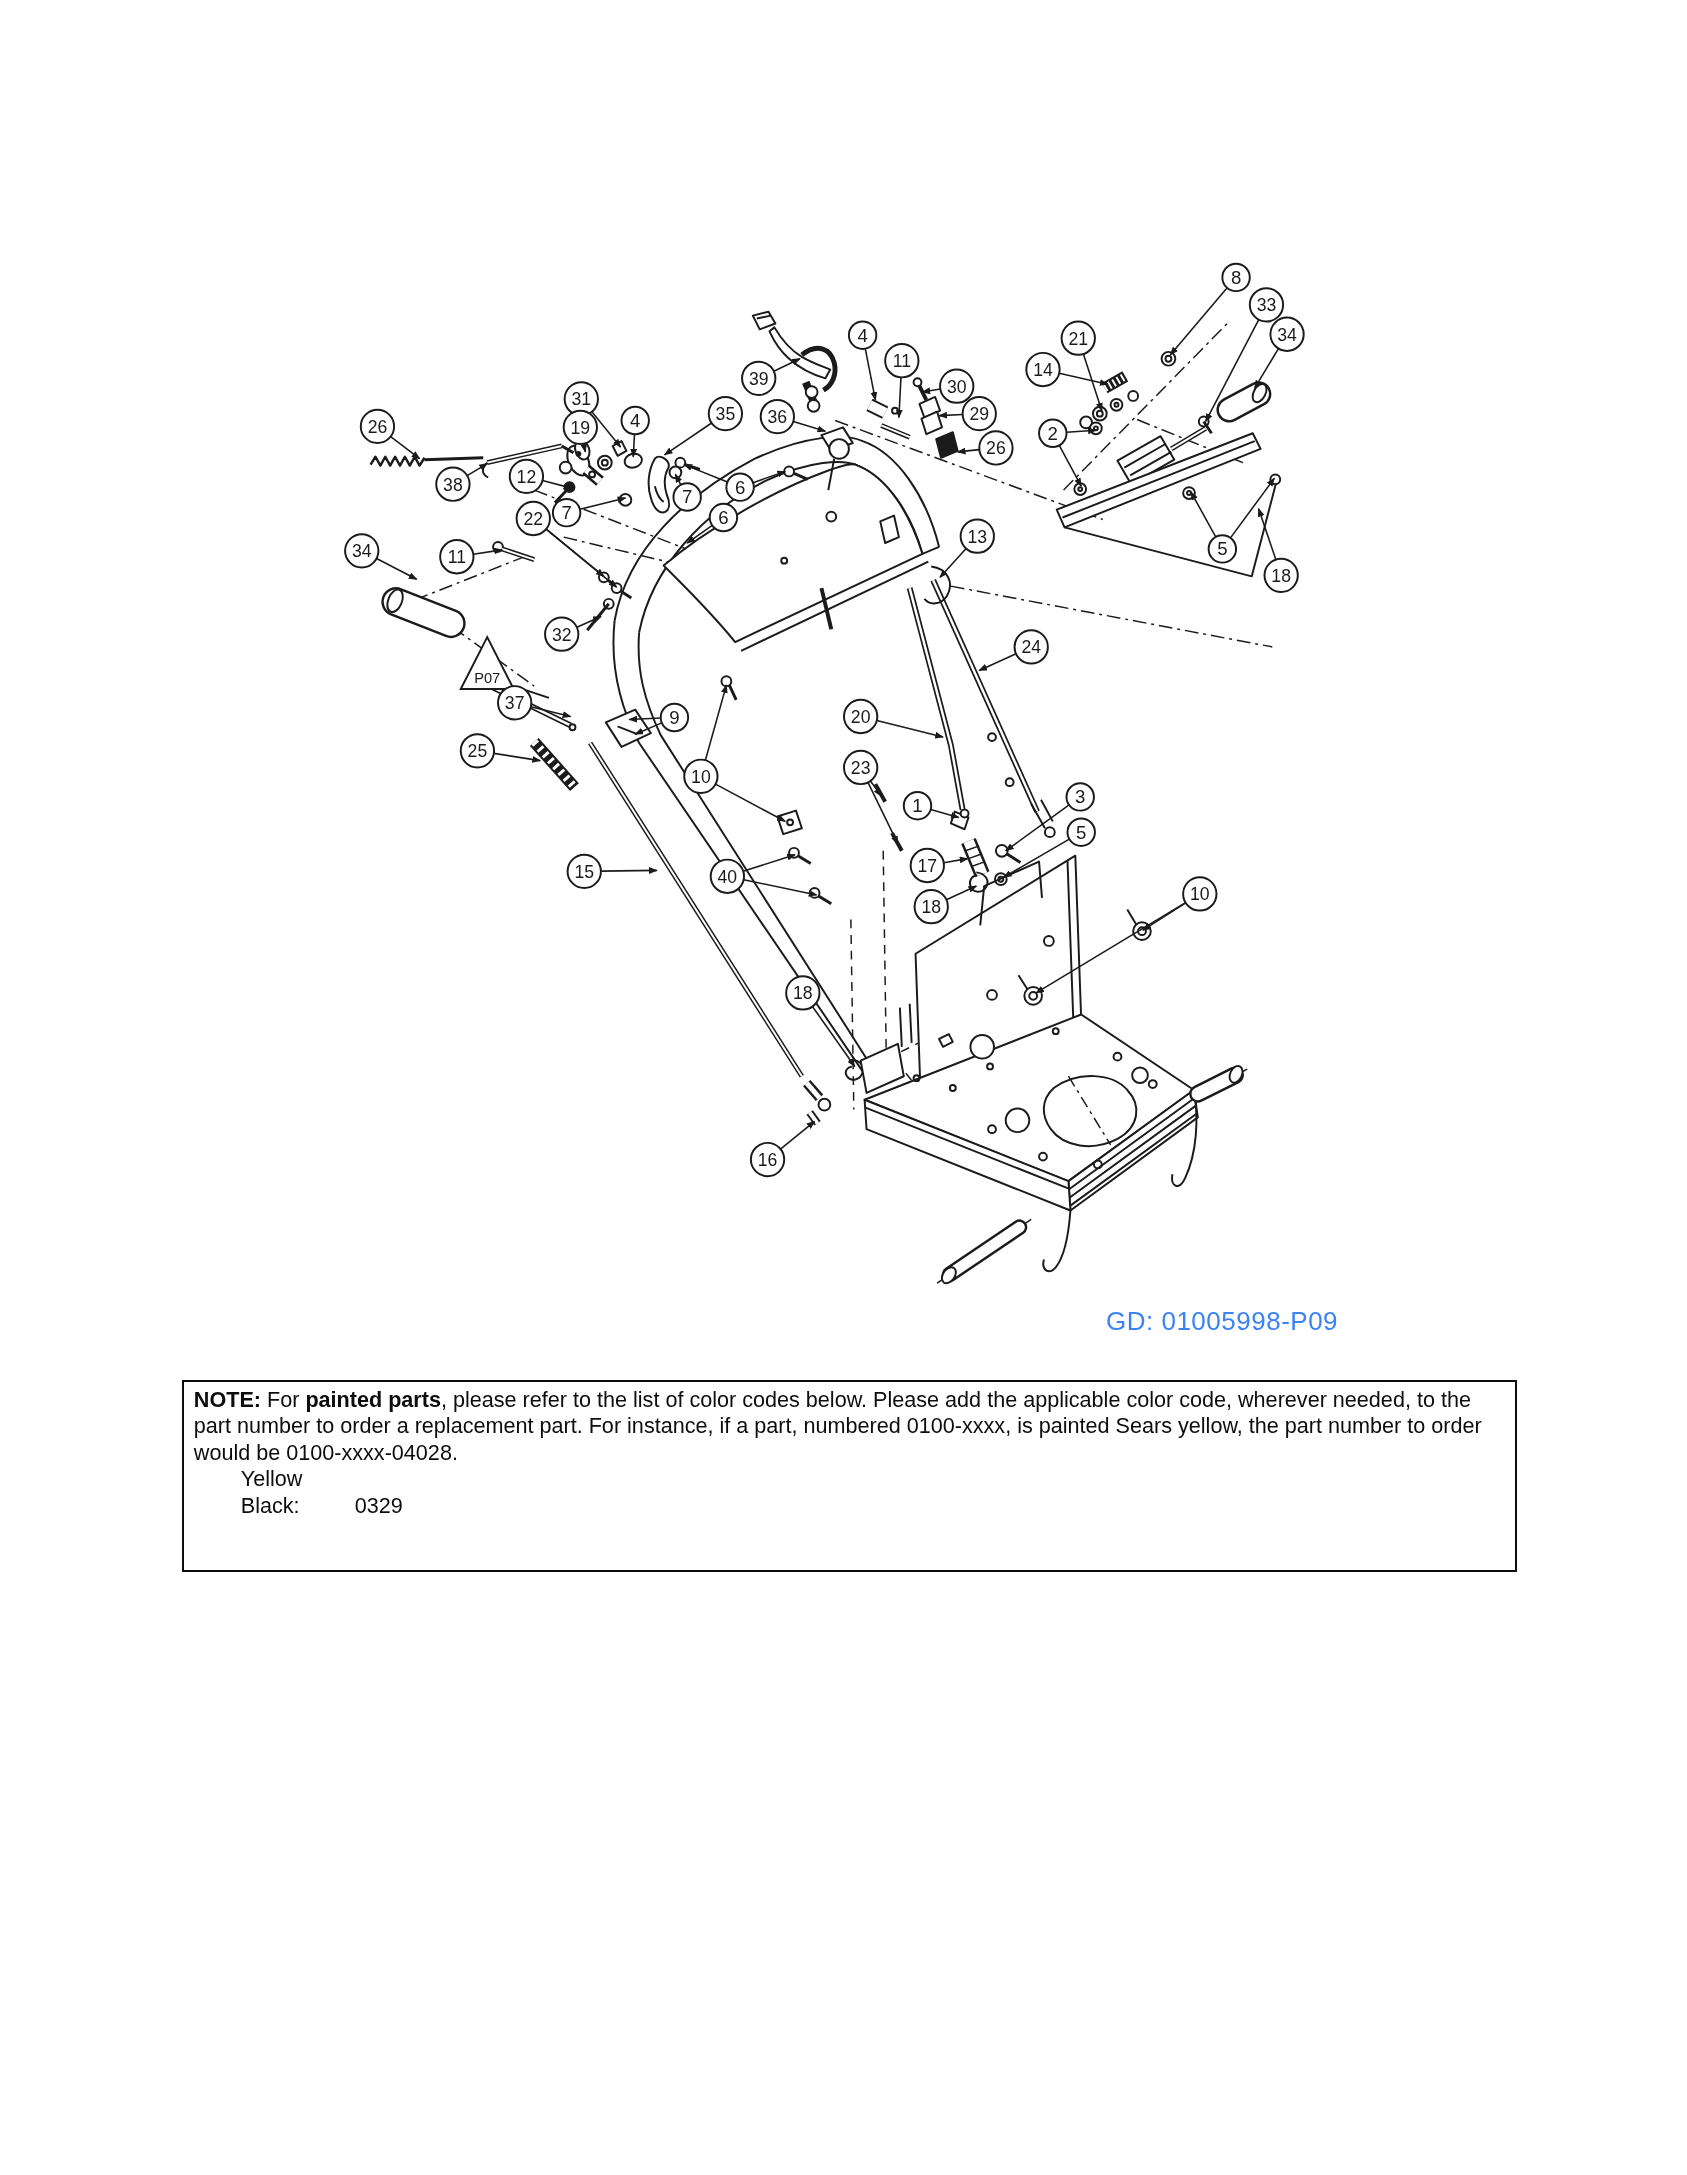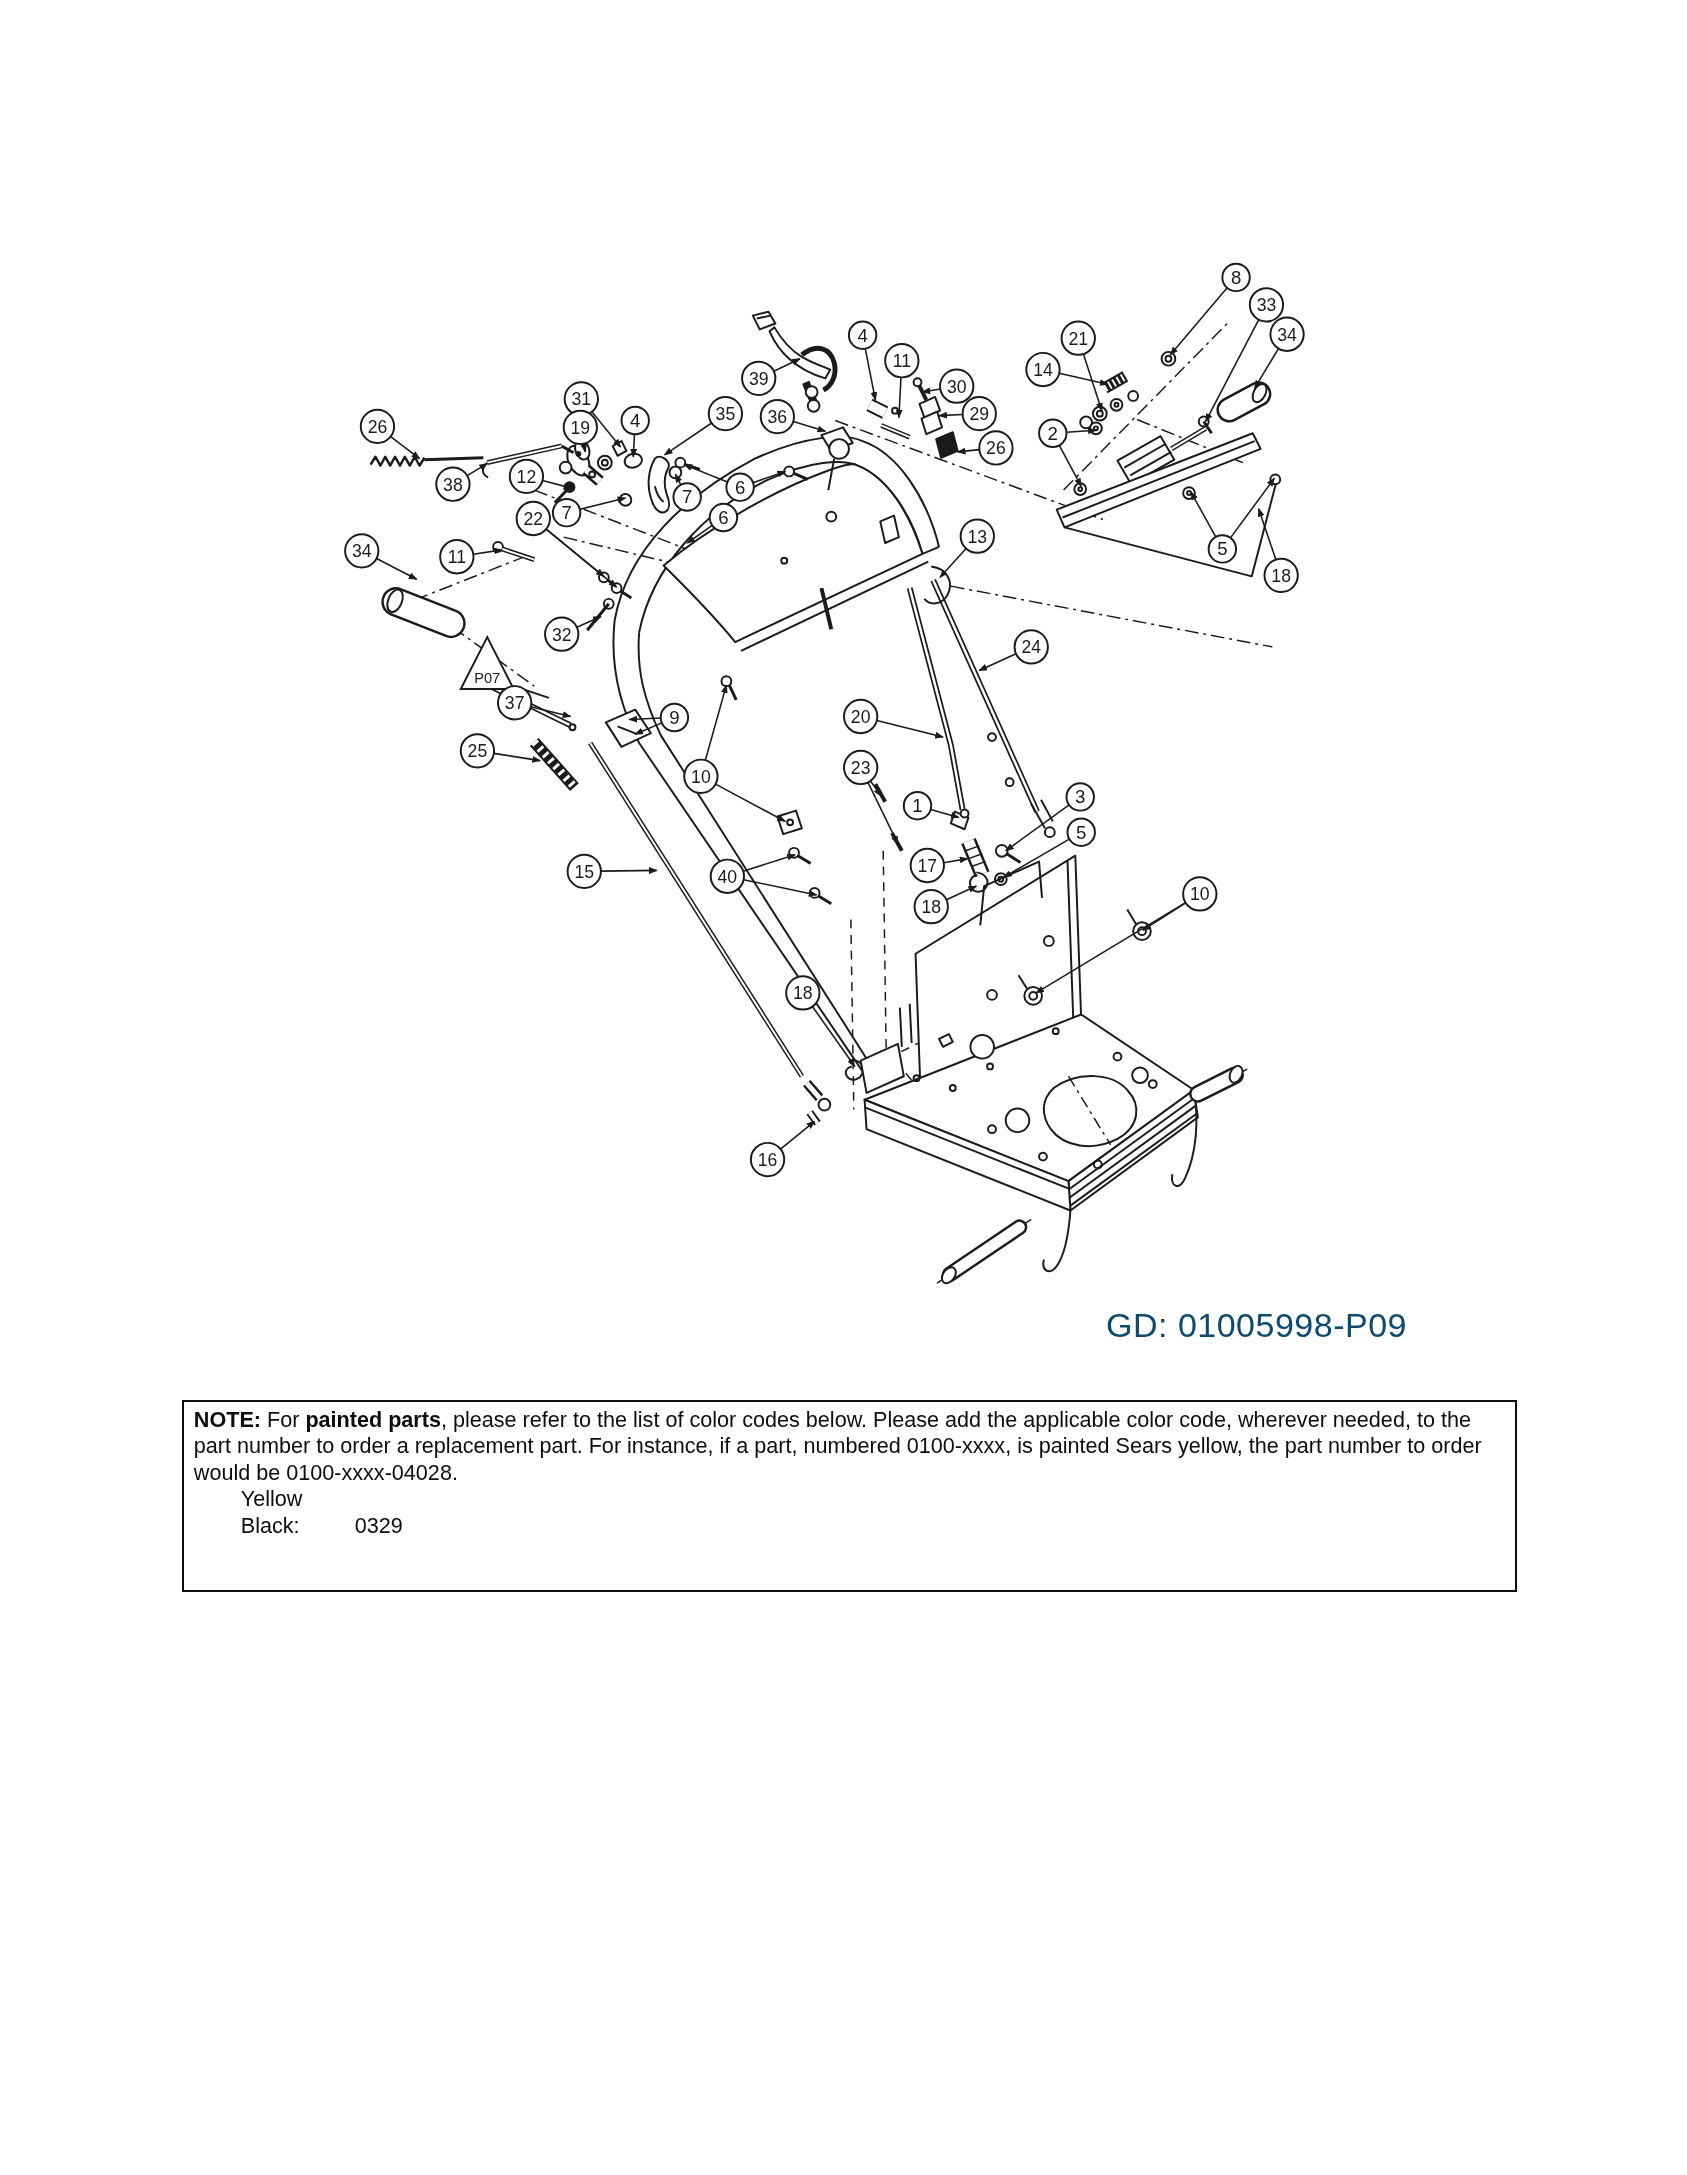--- a/index.html
+++ b/index.html
@@ -3,26 +3,26 @@
 <meta charset="utf-8">
 <style>
   html,body{margin:0;padding:0;background:#e8e8e8;}
   .page{
     position:relative;width:1688px;height:2176px;background:#ffffff;
     font-family:"Liberation Sans",sans-serif;color:#111;overflow:hidden;
   }
   svg.diagram{position:absolute;left:0;top:0;}
   svg text{font-family:"Liberation Sans",sans-serif;}
   .gd-label{
-    position:absolute;left:1106px;top:1306px;font-size:34px;letter-spacing:0.5px;color:#0c4a6e;
+    position:absolute;left:1106px;top:1306px;font-size:26px;letter-spacing:0.5px;color:#3b82f6;
   }
   .note-box{
     position:absolute;left:182px;top:1380px;width:1335px;height:192px;
     border:2.9px solid #0d0d0d;box-sizing:border-box;padding:4.9px 9.8px 0 9.8px;
-    font-size:21.6px;line-height:26.5px;color:#0d0d0d;margin-top:20px;
+    font-size:21.6px;line-height:26.5px;color:#0d0d0d;
   }
   .note-box b{font-weight:bold;}
   .color-row{padding-left:47px;}
   .color-label{display:inline-block;width:114px;}
 </style>
 </head>
 <body>
 
 <div class="page">
 

